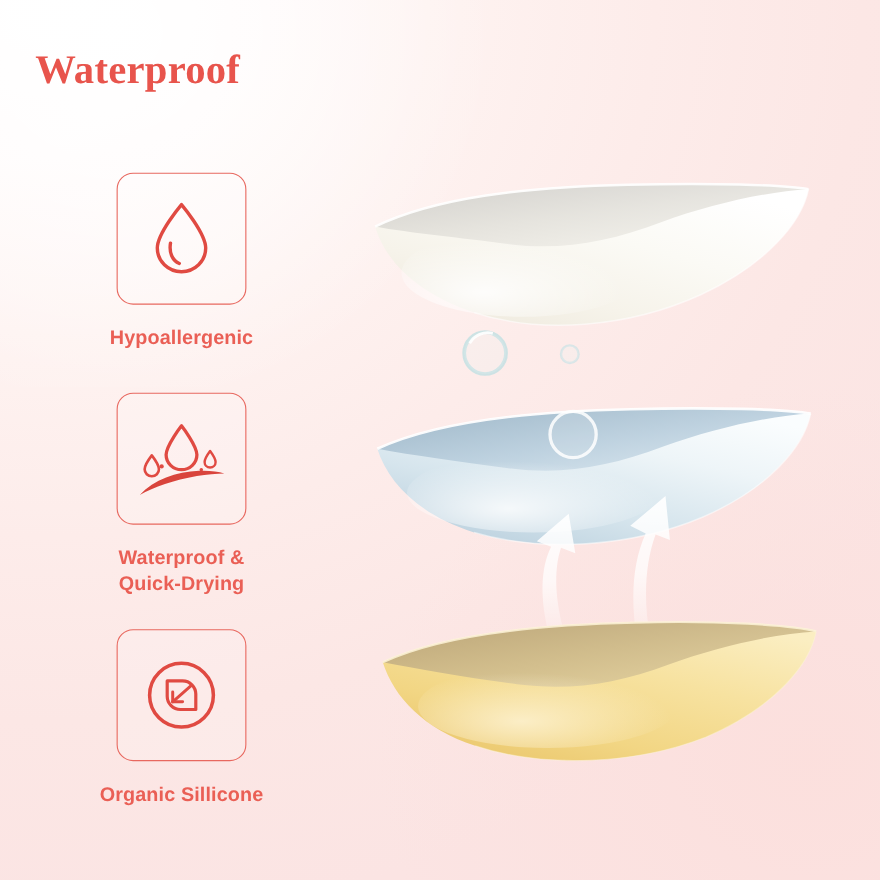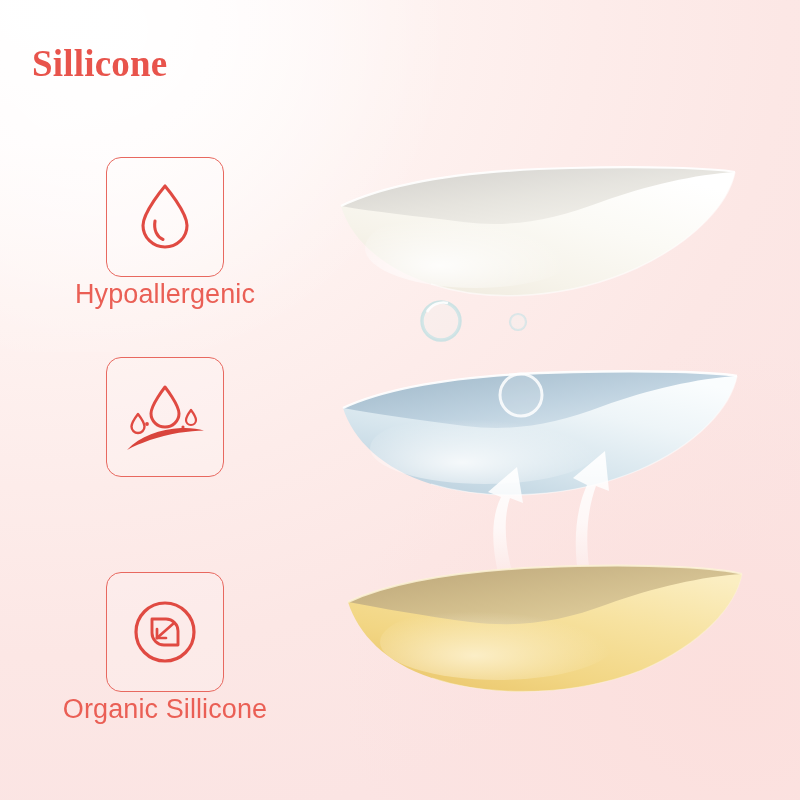--- a/index.html
+++ b/index.html
@@ -55,23 +55,23 @@
   .feature { position:absolute; left:0; width:330px; text-align:center; }
   .feature .iconbox {
     width:118px; height:120px;
     margin:0 auto;
     border:1.6px solid #e8685f;
     border-radius:15px;
     background:rgba(255,255,255,.16);
     display:flex; align-items:center; justify-content:center;
   }
   .feature .caption {
-    margin-top:0;
-    font-size:27px;
-    font-weight:400;
+    margin-top:19px;
+    font-size:18px;
+    font-weight:700;
     line-height:1.28;
     color:#ea5f55;
     letter-spacing:.1px;
   }
   .feature .caption span { display:block; }
 
   #feat-hypo      { top:157px; }
   #feat-water     { top:357px; }
   #feat-silicone  { top:572px; }
 
@@ -242,20 +242,24 @@
 
           <path d="M67,30 C67,30 62,36.8 62,40 C62,42.9 64.2,45 67,45 C69.8,45 72,42.9 72,40 C72,36.8 67,30 67,30 Z" fill="none" stroke="#e04a42" stroke-width="2.2" stroke-linejoin="round"></path>
 
           <circle cx="23" cy="44" r="1.9" fill="#e04a42"></circle>
           <circle cx="59" cy="47" r="1.6" fill="#e04a42"></circle>
 
           <path d="M3,70 C16,56 36,49 57,48 C66,47.6 74,48.6 80,50.4
                    C73,50.6 64,51.2 55,52.8 C34,56.4 16,63 3,70 Z" fill="#d9443c"></path>
         </svg>
       </div>
+      <div class="caption">
+        <span>Waterproof &amp;</span>
+        <span>Quick-Drying</span>
+      </div>
     </div>
 
     <div class="feature" id="feat-silicone">
       <div class="iconbox">
         <svg width="70" height="70" viewBox="0 0 70 70">
           <circle cx="35" cy="35" r="29" fill="none" stroke="#e04a42" stroke-width="3.2"></circle>
 
           <path d="M22,22 L36,22 C42.6,22 48,27.4 48,34 L48,48 L34,48
                    C27.4,48 22,42.6 22,36 Z" fill="none" stroke="#e04a42" stroke-width="2.9" stroke-linejoin="round"></path>
 
@@ -265,15 +269,15 @@
           <path d="M27,41 L36,41" fill="none" stroke="#e04a42" stroke-width="2.7" stroke-linecap="round"></path>
         </svg>
       </div>
       <div class="caption">
         <span>Organic Sillicone</span>
       </div>
     </div>
 
   </div>
 
-  <div class="brand">Sillicone</div>
+  <div class="brand">Waterproof</div>
 
 </div>
 
 </body></html>

